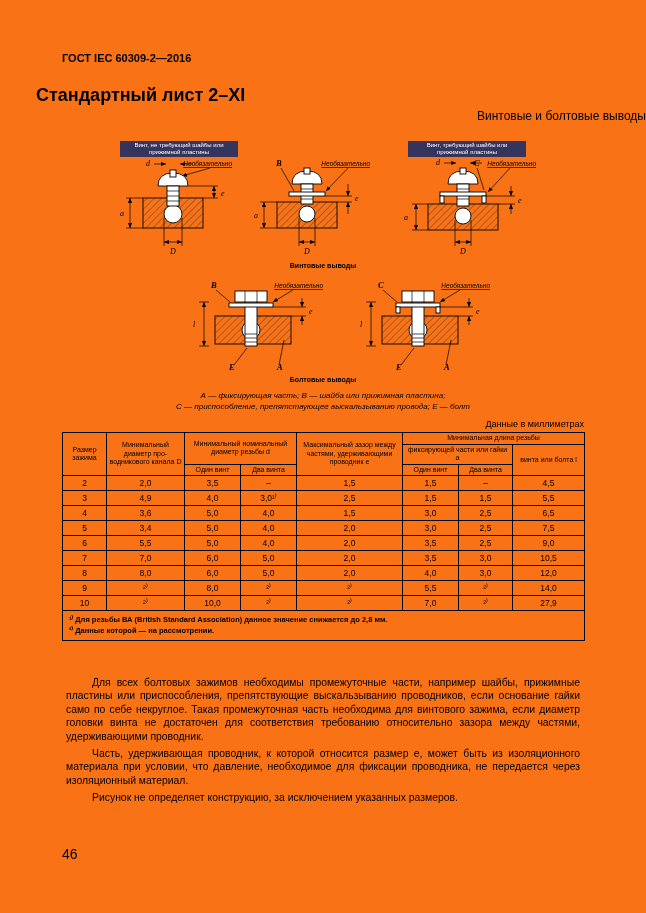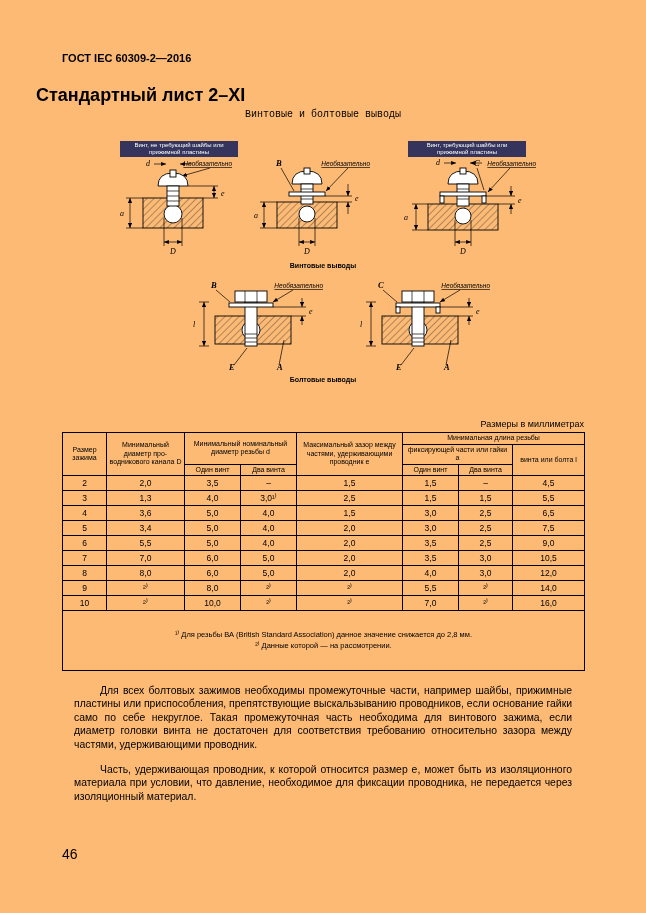--- a/index.html
+++ b/index.html
@@ -1,42 +1,42 @@
 <!DOCTYPE html>
 <html><head>
 <meta charset="utf-8">
 <style>
   html,body { margin:0; padding:0; background:#e9e9e9; }
   .page {
     position:relative; width:646px; height:913px; margin:0 auto;
-    background:#fdba74; outline:1px solid #c9c9c9; overflow:hidden;
+    background:#f97316; outline:1px solid #c9c9c9; overflow:hidden;
     font-family:"Liberation Sans", sans-serif; color:#000;
   }
   .doc-number { position:absolute; left:62px; top:52px; font-size:11px; font-weight:bold; }
   .sheet-title { position:absolute; left:0; top:85px; width:100%; text-align:left; font-size:18px; font-weight:bold; margin:0;padding-left:36px; }
-  .sheet-subtitle { position:absolute; left:0; top:109px; width:100%; text-align:center; font-size:10px;font-family:Liberation Mono, monospace; }
+  .sheet-subtitle { position:absolute; left:0; top:109px; width:100%; text-align:right; font-size:12px; }
 
   .figures { position:absolute; left:0; top:138px; width:646px; height:282px; }
   .mini-label-wrap { position:absolute; text-align:center; }
   .mini-label { display:inline-block; font-size:6px; line-height:7px; color:#fff; background:#34345c; padding:1px 3px; max-width:112px; }
   .figabs { position:absolute; }
   .fig-caption { position:absolute; left:0; width:100%; text-align:center; font-size:7px; font-weight:bold; }
   .legend { position:absolute; left:0; width:100%; text-align:center; font-size:8px; font-style:italic; line-height:11px; }
 
   .units-note { position:absolute; right:62px; top:419px; font-size:9px; }
 
   .dim-table { position:absolute; left:62px; top:432px; width:522px; border-collapse:collapse; table-layout:fixed; }
   .dim-table th, .dim-table td { border:1px solid #000; padding:1px 2px; text-align:center; vertical-align:middle; }
   .dim-table thead th { font-size:7px; font-weight:normal; line-height:8.5px; }
   .dim-table tbody td { font-size:8.5px; height:12px; line-height:12px; }
-  .dim-table tfoot td { text-align:center; font-size:7.5px; line-height:10.5px; padding:19px 6px; }
+  .dim-table tfoot td { text-align:left; font-size:7.5px; line-height:10.5px; padding:4px 6px;font-weight:bold; }
   .footnote { white-space:normal; }
 
   .body-text { position:absolute; left:62px; top:672px; width:522px; font-size:10.4px; line-height:13.4px; text-align:justify; }
-  .body-text p { margin:12px; text-indent:26px; }
+  .body-text p { margin:4px; text-indent:26px; }
 
   .page-number { position:absolute; left:62px; top:846px; font-size:14px; }
 
   
   .shape { fill:#fff; stroke:#000; stroke-width:0.9; }
   .hatched { fill:url(#hatch); stroke:#000; stroke-width:0.9; }
   .ln { stroke:#000; stroke-width:0.7; fill:none; }
   .lt { font:italic 8px "Liberation Serif", serif; fill:#000; }
   .bg { font:italic bold 8.5px "Liberation Serif", serif; fill:#000; }
   .opt { font:italic 6.5px "Liberation Sans", sans-serif; fill:#000; text-decoration:underline; }
@@ -221,24 +221,26 @@
       <text class="lt" x="8" y="49">l</text>
       <text class="bg" x="44" y="92">E</text>
       <line class="ln" x1="49" y1="87" x2="62" y2="70"></line>
       <text class="bg" x="92" y="92">A</text>
       <line class="ln" x1="94" y1="87" x2="99" y2="62"></line>
     </svg>
 
     <div class="fig-caption" style="top:238px">Болтовые выводы</div>
 
     <div class="legend" style="top:252px">
+      <div>А — фиксирующая часть; В — шайба или прижимная пластина;</div>
+      <div>С — приспособление, препятствующее выскальзыванию провода; Е — болт</div>
     </div>
   </div>
 
-  <div class="units-note">Размеры в миллиметрах</div>
+  <div class="units-note">Данные в миллиметрах</div>
 
   <table class="dim-table">
     <colgroup>
       <col style="width:44px">
         <col style="width:78px">
         <col style="width:56px">
         <col style="width:56px">
       <col style="width:106px">
         <col style="width:56px">
         <col style="width:54px">
@@ -269,21 +271,21 @@
           <td>2,0</td>
           <td>3,5</td>
           <td>–</td>
           <td>1,5</td>
           <td>1,5</td>
           <td>–</td>
           <td>4,5</td>
         </tr>
         <tr>
           <td>3</td>
-          <td>1,3</td>
+          <td>4,9</td>
           <td>4,0</td>
           <td>3,0¹⁾</td>
           <td>2,5</td>
           <td>1,5</td>
           <td>1,5</td>
           <td>5,5</td>
         </tr>
         <tr>
           <td>4</td>
           <td>3,6</td>
@@ -345,33 +347,34 @@
           <td>14,0</td>
         </tr>
         <tr>
           <td>10</td>
           <td>²⁾</td>
           <td>10,0</td>
           <td>²⁾</td>
           <td>²⁾</td>
           <td>7,0</td>
           <td>²⁾</td>
-          <td>16,0</td>
+          <td>27,9</td>
         </tr>
       </tbody>
     <tfoot>
       <tr>
         <td colspan="8">
           <div class="footnote">¹⁾ Для резьбы ВА (British Standard Association) данное значение снижается до 2,8 мм.</div>
           <div class="footnote">²⁾ Данные которой — на рассмотрении.</div>
         </td>
       </tr>
     </tfoot>
   </table>
 
   <div class="body-text">
     <p>Для всех болтовых зажимов необходимы промежуточные части, например шайбы, прижимные пластины или приспособления, препятствующие выскальзыванию проводников, если основание гайки само по себе некруглое. Такая промежуточная часть необходима для винтового зажима, если диаметр головки винта не достаточен для соответствия требованию относительно зазора между частями, удерживающими проводник.</p>
     <p>Часть, удерживающая проводник, к которой относится размер е, может быть из изоляционного материала при условии, что давление, необходимое для фиксации проводника, не передается через изоляционный материал.</p>
+    <p>Рисунок не определяет конструкцию, за исключением указанных размеров.</p>
   </div>
 
   <div class="page-number">46</div>
 
 </div>
 
 </body></html>

